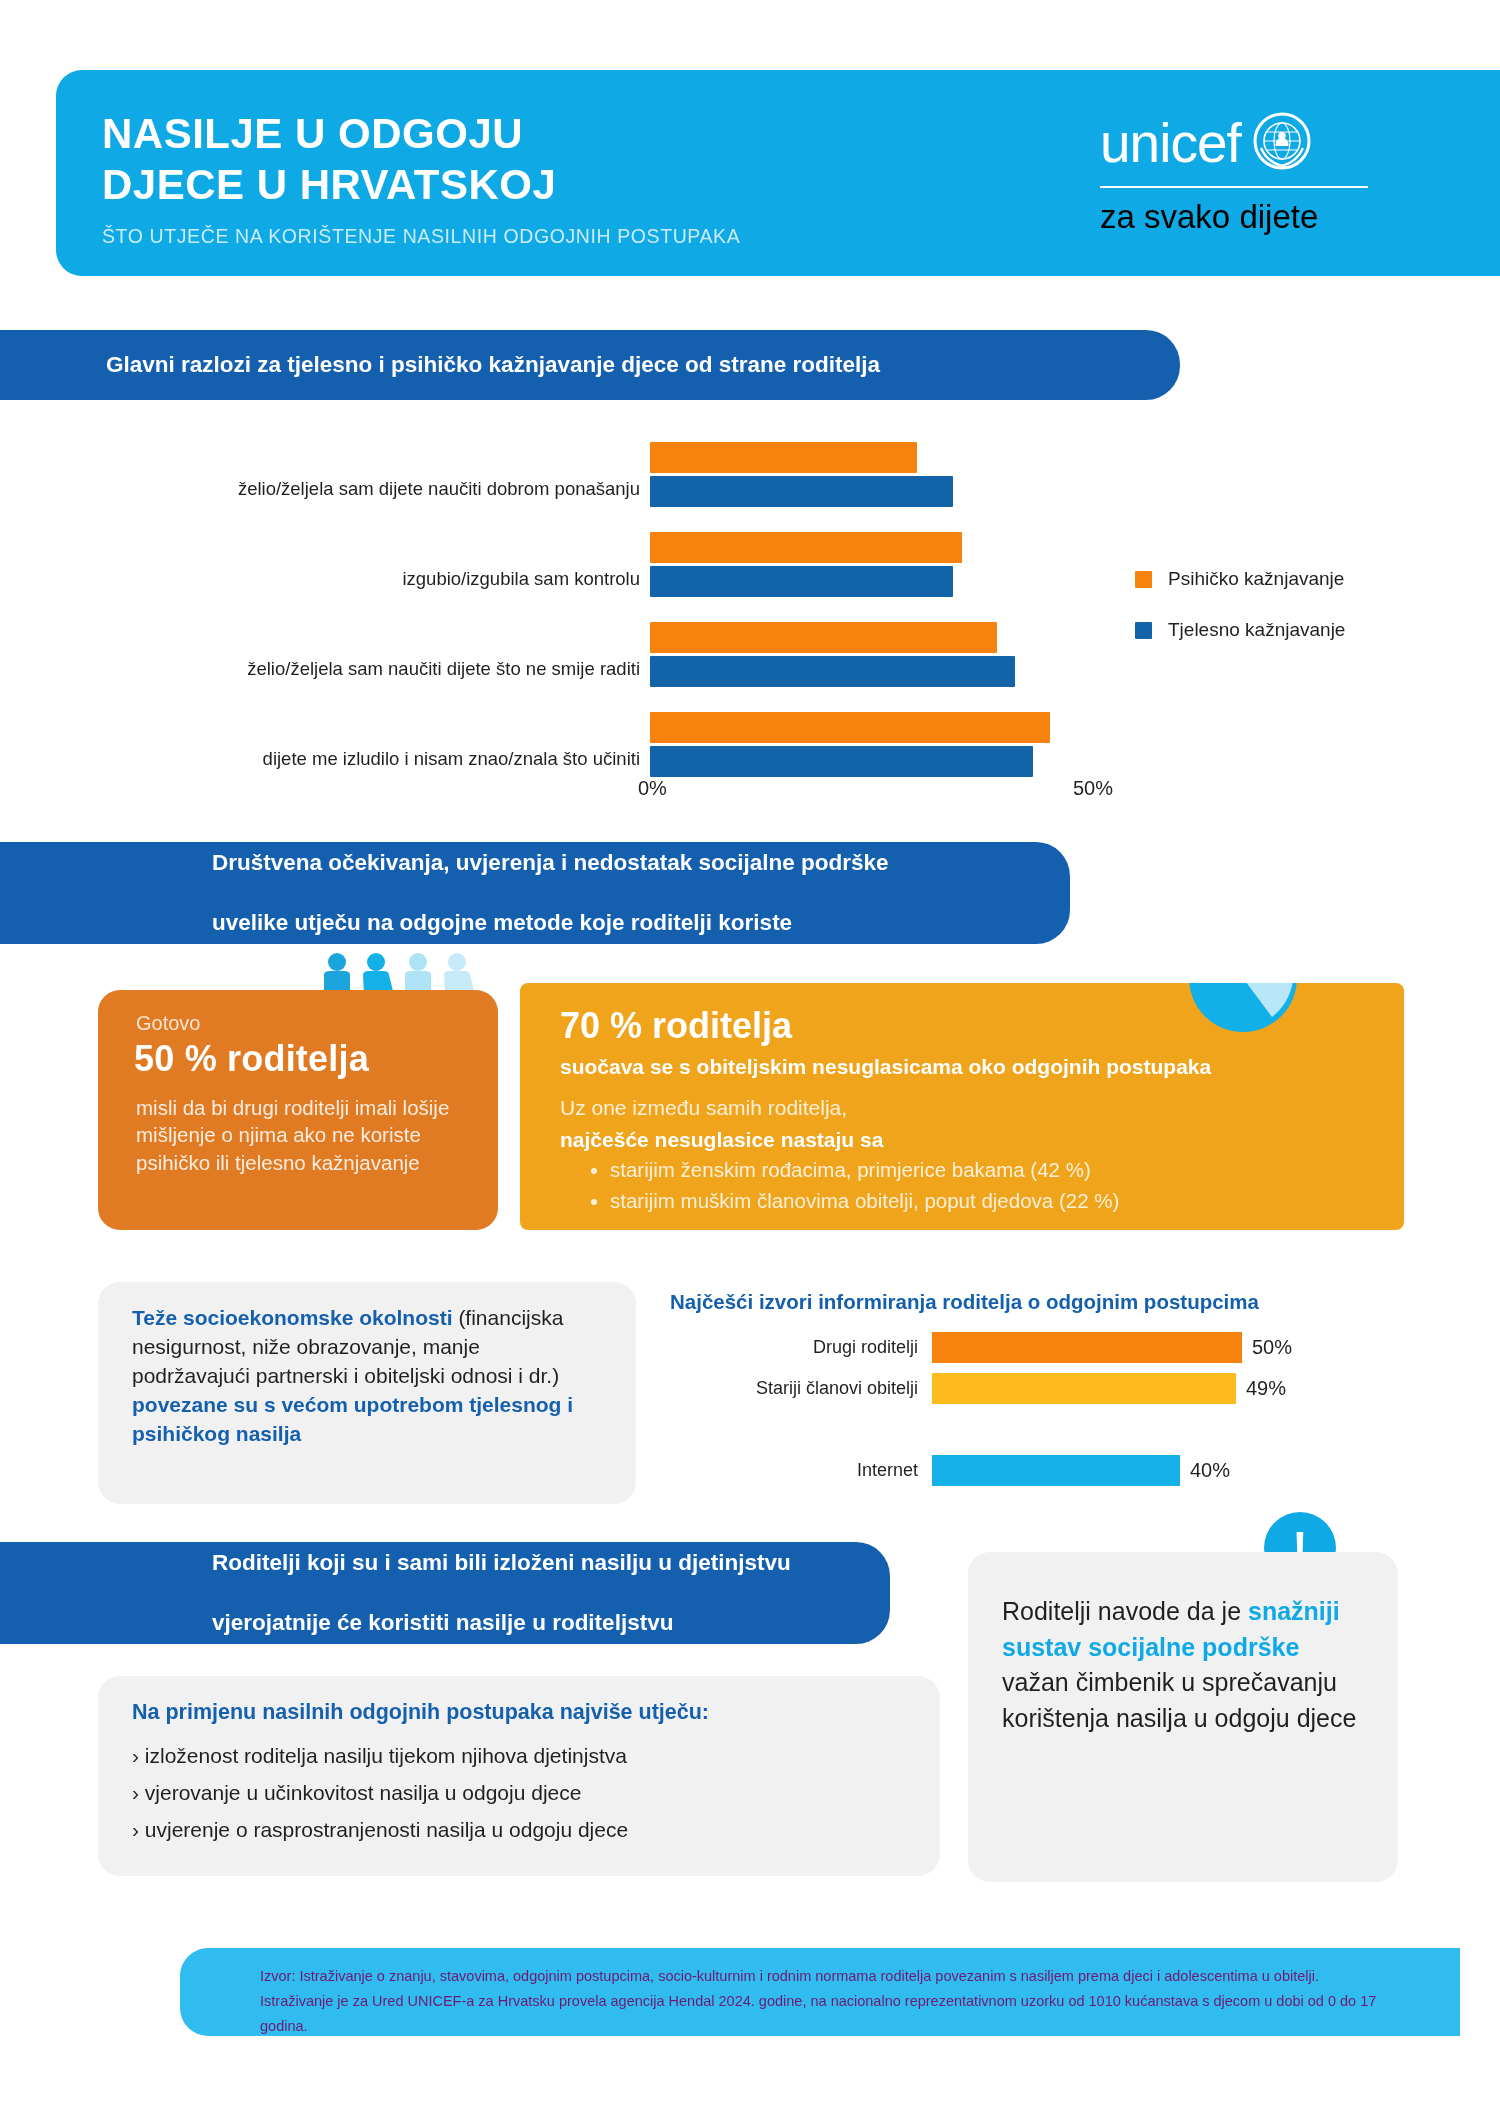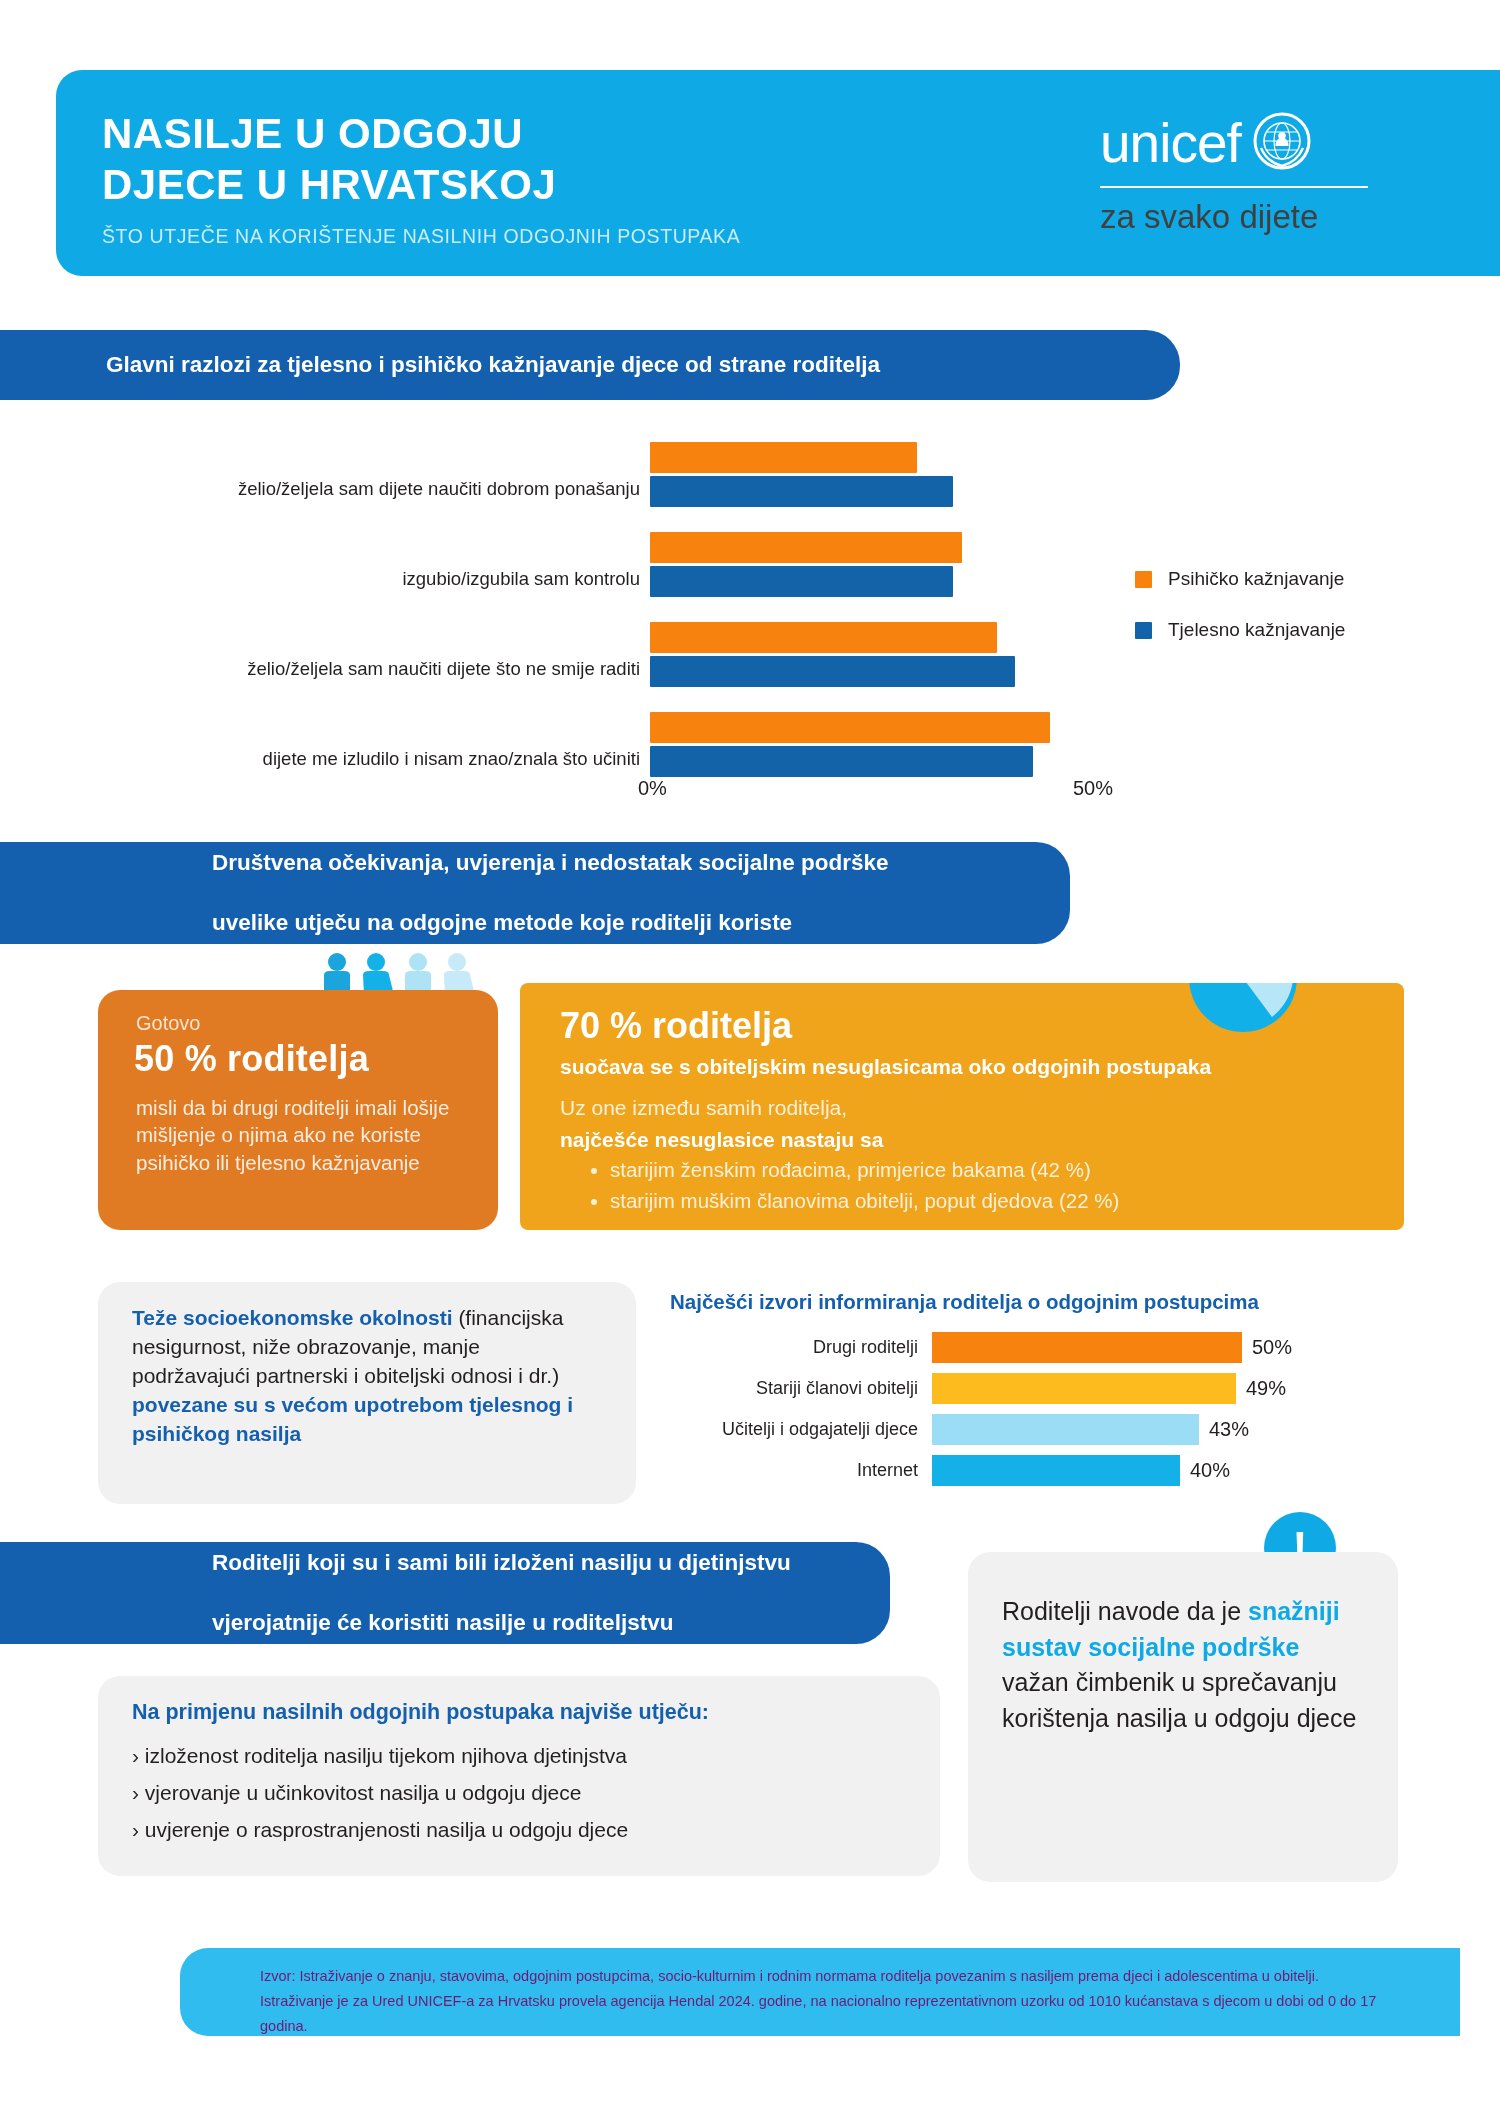--- a/index.html
+++ b/index.html
@@ -25,21 +25,21 @@
     position:absolute;left:46px;top:155px;
     font-size:19.5px;color:#C9ECFA;letter-spacing:.6px;white-space:nowrap;
   }
   .logo{position:absolute;right:70px;top:42px;width:330px;text-align:left;}
   .logo-word{
     font-size:55px;color:#ffffff;letter-spacing:-1px;line-height:1;
     display:inline-block;vertical-align:middle;font-weight:300;
   }
   .logo-emblem{display:inline-block;vertical-align:middle;margin-left:8px;}
   .logo-rule{margin-top:12px;height:2px;background:#ffffff;width:268px;}
-  .logo-tag{margin-top:12px;font-size:33px;color:#404040;font-weight:300;line-height:1;}
+  .logo-tag{margin-top:12px;font-size:33px;color:#000000;font-weight:300;line-height:1;}
 
   
   .pill{
     position:absolute;background:#1560AE;color:#fff;border-radius:0 34px 34px 0;
     font-weight:bold;display:flex;align-items:center;
   }
   .pill span{display:block;padding-left:106px;padding-right:40px;line-height:1.32;}
 
   #pill1{left:0;top:330px;width:1180px;height:70px;font-size:22.5px;}
   #pill2{left:0;top:842px;width:1070px;height:102px;font-size:22.5px;}
@@ -272,25 +272,20 @@
       <div class="c2-bar" style="width:310px;background:#F7820D;"></div>
       <div class="c2-val" style="left:602px;">50%</div>
     </div>
 
     <div class="c2-row" style="top:83px;">
       <div class="c2-label">Stariji članovi obitelji</div>
       <div class="c2-bar" style="width:304px;background:#FDBB1E;"></div>
       <div class="c2-val" style="left:596px;">49%</div>
     </div>
 
-    <div class="c2-row" style="top:124px;">
-      <div class="c2-label">Učitelji i odgajatelji djece</div>
-      <div class="c2-bar" style="width:267px;background:#9BDDF5;"></div>
-      <div class="c2-val" style="left:559px;">43%</div>
-    </div>
 
     <div class="c2-row" style="top:165px;">
       <div class="c2-label">Internet</div>
       <div class="c2-bar" style="width:248px;background:#13B1E8;"></div>
       <div class="c2-val" style="left:540px;">40%</div>
     </div>
   </div>
 
   <div class="pill" id="pill3">
     <span>

